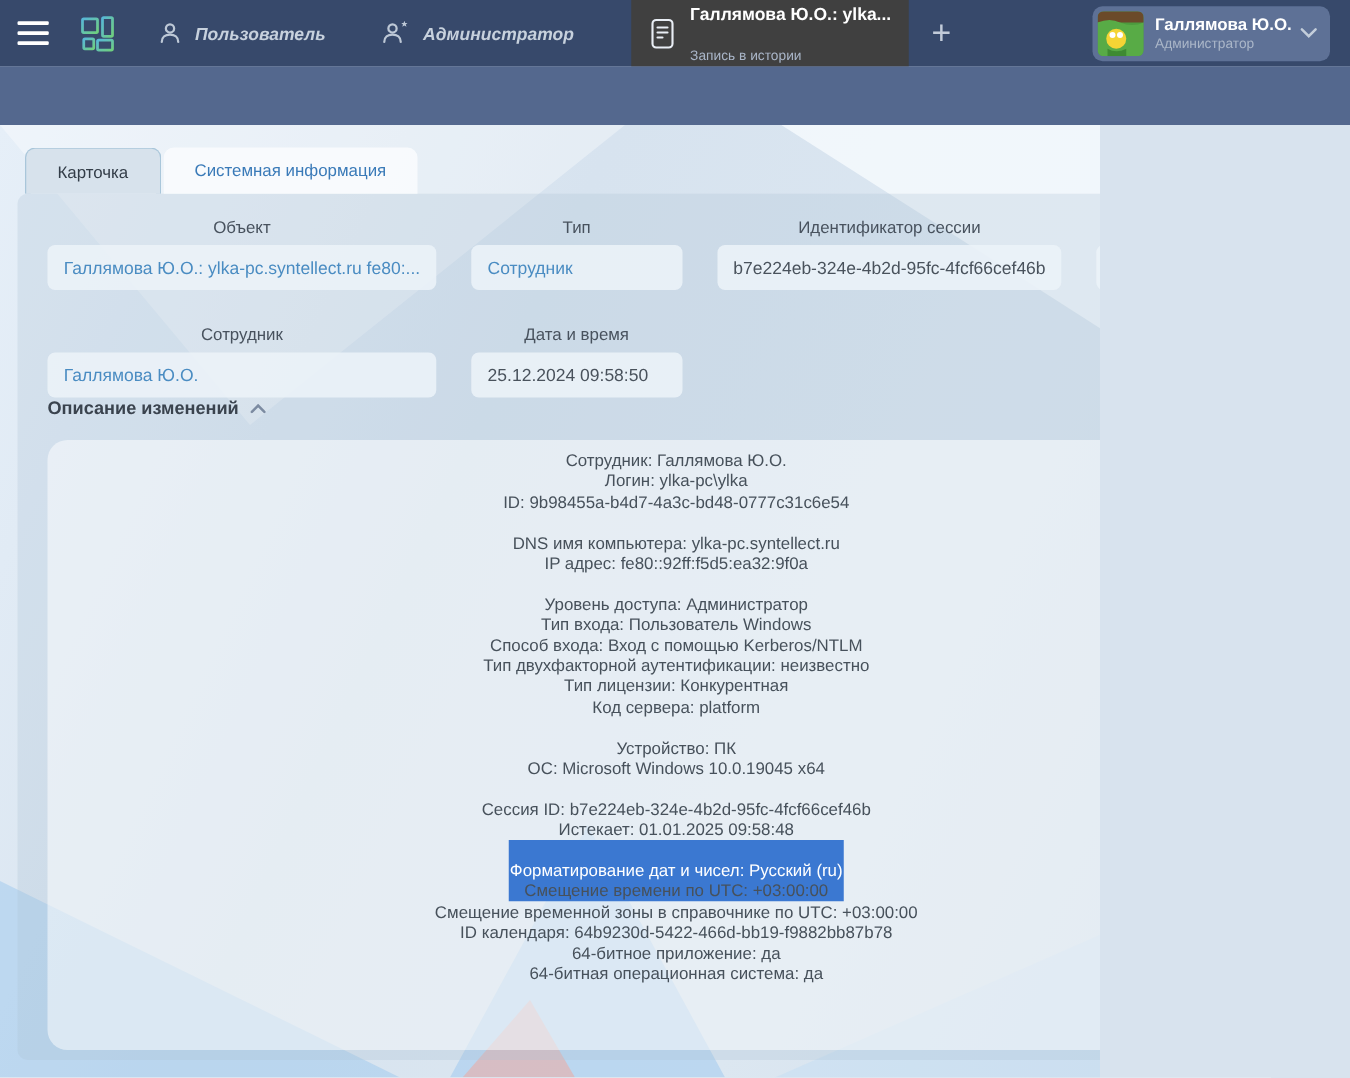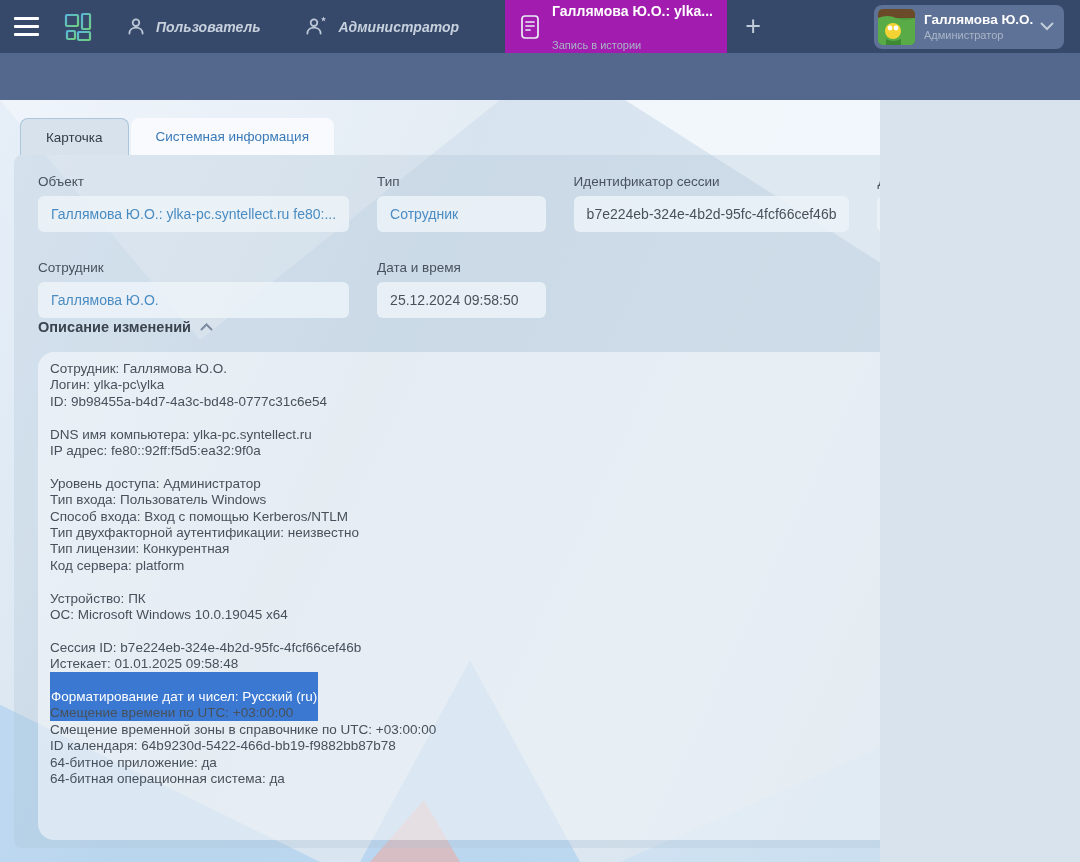--- a/index.html
+++ b/index.html
@@ -5,37 +5,37 @@
   * { box-sizing: border-box; margin: 0; padding: 0; }
   html,body { width:1080px; height:862px; overflow:hidden; }
   body { font-family:"Liberation Sans", sans-serif; background:#d8e3ee; position:relative; }
 
   
   .topbar { position:absolute; left:0; top:0; width:1080px; height:53px; background:#37496b; display:flex; align-items:stretch; z-index:30; }
   .hamburger { width:52px; display:flex; flex-direction:column; justify-content:center; align-items:center; gap:5px; cursor:pointer; }
   .hamburger span { display:block; width:25px; height:3px; background:#ffffff; border-radius:1px; }
   .appgrid { width:52px; display:flex; align-items:center; justify-content:center; cursor:pointer; }
   .navtab { display:flex; align-items:center; gap:10px; padding:0 22px; color:#c7d1dd; font-size:14px; font-weight:700; cursor:pointer;font-style:italic; }
-  .active-tab { margin-left:24px; width:222px; background:#a21caf; display:flex; align-items:center; gap:11px; padding:0 14px; cursor:pointer; }
+  .active-tab { margin-left:24px; width:222px; background:#404040; display:flex; align-items:center; gap:11px; padding:0 14px; cursor:pointer; }
   .active-tab .tt { color:#ffffff; font-size:14px; font-weight:700; white-space:nowrap; overflow:hidden; max-width:160px; }
   .active-tab .ts { color:#a9b5c7; font-size:11px; margin-top:20px; }
   .plus-btn { width:52px; display:flex; align-items:center; justify-content:center; color:#c2cbd9; font-size:27px; font-weight:300; cursor:pointer; }
   .user-chip { margin-left:auto; margin-right:16px; align-self:center; height:44px; width:190px; background:#5e7196; border-radius:8px; display:flex; align-items:center; padding:0 10px 0 4px; cursor:pointer; }
   .avatar { width:37px; height:36px; border-radius:5px; overflow:hidden; flex:0 0 auto; }
   .user-meta { margin-left:9px; min-width:0; }
   .user-name { color:#ffffff; font-size:13.5px; font-weight:700; white-space:nowrap; }
   .user-role { color:#aab6c8; font-size:11px; margin-top:2px; }
   .chev { margin-left:auto; }
 
   
   .subbar { position:absolute; left:0; top:53px; width:1080px; height:47px; background:#54688e; z-index:20; }
 
   
   .content { position:absolute; left:0; top:100px; width:880px; height:762px;
-             background:linear-gradient(115deg,#e6eff8 0%,#d7e3ef 40%,#dce7f1 75%,#d4e1ed 100%); overflow:hidden; }
+             background:linear-gradient(115deg,#e6eff8 0%,#d7e3ef 40%,#dce7f1 75%,#d4e1ed 100%); overflow:hidden;text-align:center; }
   .poly { position:absolute; }
   .p1 { left:430px; top:0; width:650px; height:290px; background:rgba(248,252,255,0.75); clip-path:polygon(30% 0,100% 0,100% 100%); }
   .p2 { left:0; top:0; width:500px; height:240px; background:rgba(255,255,255,0.35); clip-path:polygon(0 0,100% 0,40% 100%); }
   .p3 { left:0; top:500px; width:320px; height:262px; background:rgba(150,198,238,0.45); clip-path:polygon(0 40%,100% 100%,0 100%); }
   .p4 { left:360px; top:560px; width:220px; height:202px; background:rgba(155,200,240,0.5); clip-path:polygon(50% 0,100% 100%,0 100%); }
   .p5 { left:370px; top:700px; width:90px; height:62px; background:rgba(238,170,160,0.55); clip-path:polygon(60% 0,100% 100%,0 100%); }
   .p6 { left:980px; top:430px; width:100px; height:200px; background:rgba(238,196,205,0.45); clip-path:polygon(100% 0,100% 100%,0 60%); }
   .p7 { left:620px; top:560px; width:460px; height:202px; background:rgba(190,220,246,0.4); clip-path:polygon(0 100%,100% 0,100% 100%); }
 
   .panel { position:absolute; left:14px; top:55px; width:1050px; height:693px; background:rgba(173,193,212,0.28); border-radius:8px; }

